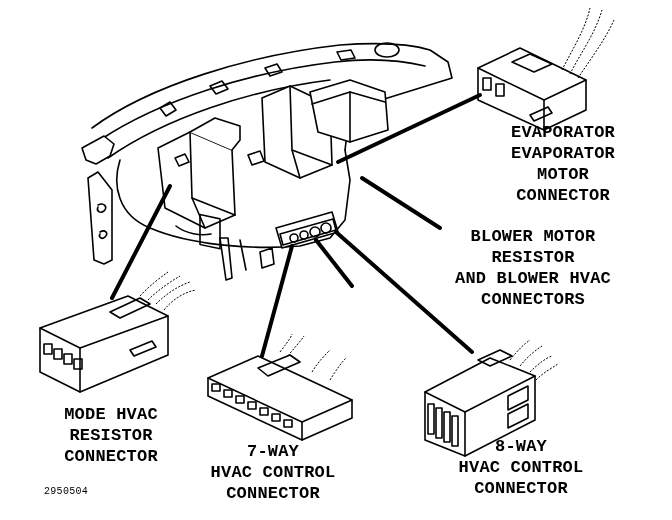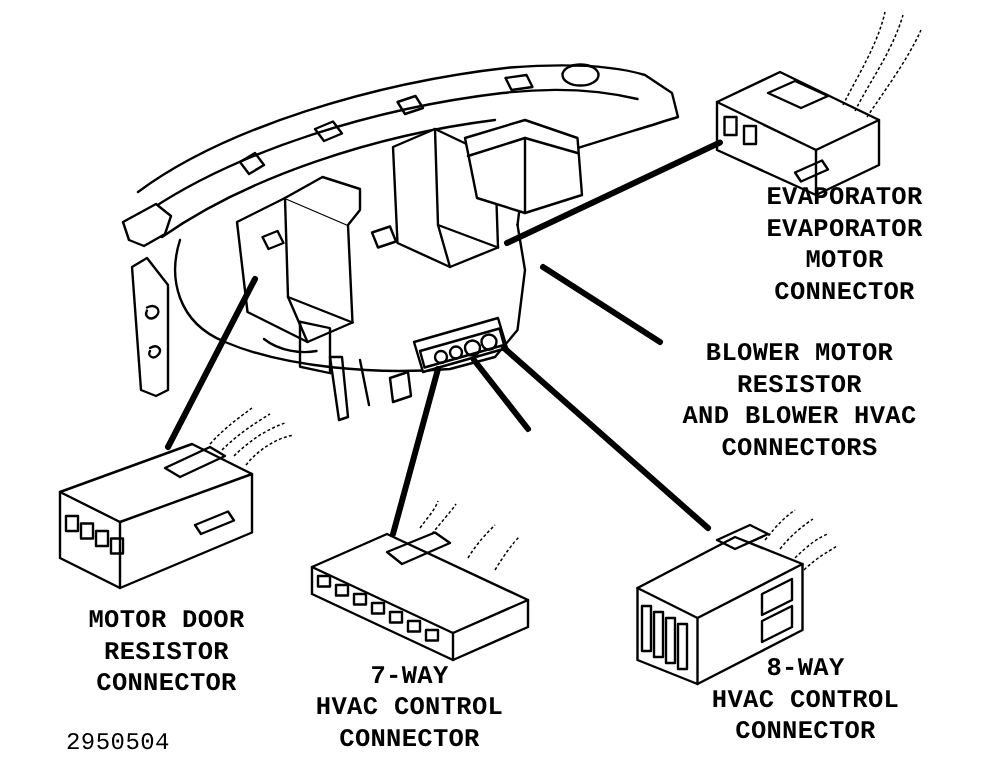--- a/index.html
+++ b/index.html
@@ -20,21 +20,21 @@
       line-height: 21px;
       text-align: center;
       letter-spacing: 0.2px;
       white-space: nowrap;
     }
     .label span { display: block; }
     .figno {
       position: absolute;
       left: 44px;
       top: 486px;
-      font-size: 16px;
+      font-size: 10px;
       font-weight: normal;
       letter-spacing: 0.3px;
     }
     .line { fill: none; stroke: #000; stroke-width: 1.6; stroke-linejoin: round; stroke-linecap: round; }
     .thin { fill: none; stroke: #000; stroke-width: 1; stroke-dasharray: 2 1.5; }
     .leader { stroke: #000; stroke-width: 4; stroke-linecap: round; }
     .fillw { fill: #fff; }
   </style>
 </head>
 <body>
@@ -175,31 +175,31 @@
 
   <div class="label" style="left:428px; top:226px; width:210px;">
     <span>BLOWER MOTOR</span>
     <span>RESISTOR</span>
     <span>AND BLOWER HVAC</span>
     <span>CONNECTORS</span>
   </div>
 
 
   <div class="label" style="left:36px; top:404px; width:150px;">
-    <span>MOTOR DOOR</span>
+    <span>MODE HVAC</span>
     <span>RESISTOR</span>
     <span>CONNECTOR</span>
   </div>
 
   <div class="label" style="left:198px; top:441px; width:150px;text-align:center;">
     <span>7-WAY</span>
     <span>HVAC CONTROL</span>
     <span>CONNECTOR</span>
   </div>
 
-  <div class="label" style="left:452px; top:436px; width:170px;">
+  <div class="label" style="left:436px; top:436px; width:170px;">
     <span>8-WAY</span>
     <span>HVAC CONTROL</span>
     <span>CONNECTOR</span>
   </div>
 
   <div class="figno">2950504</div>
 </div>
 
 </body></html>

